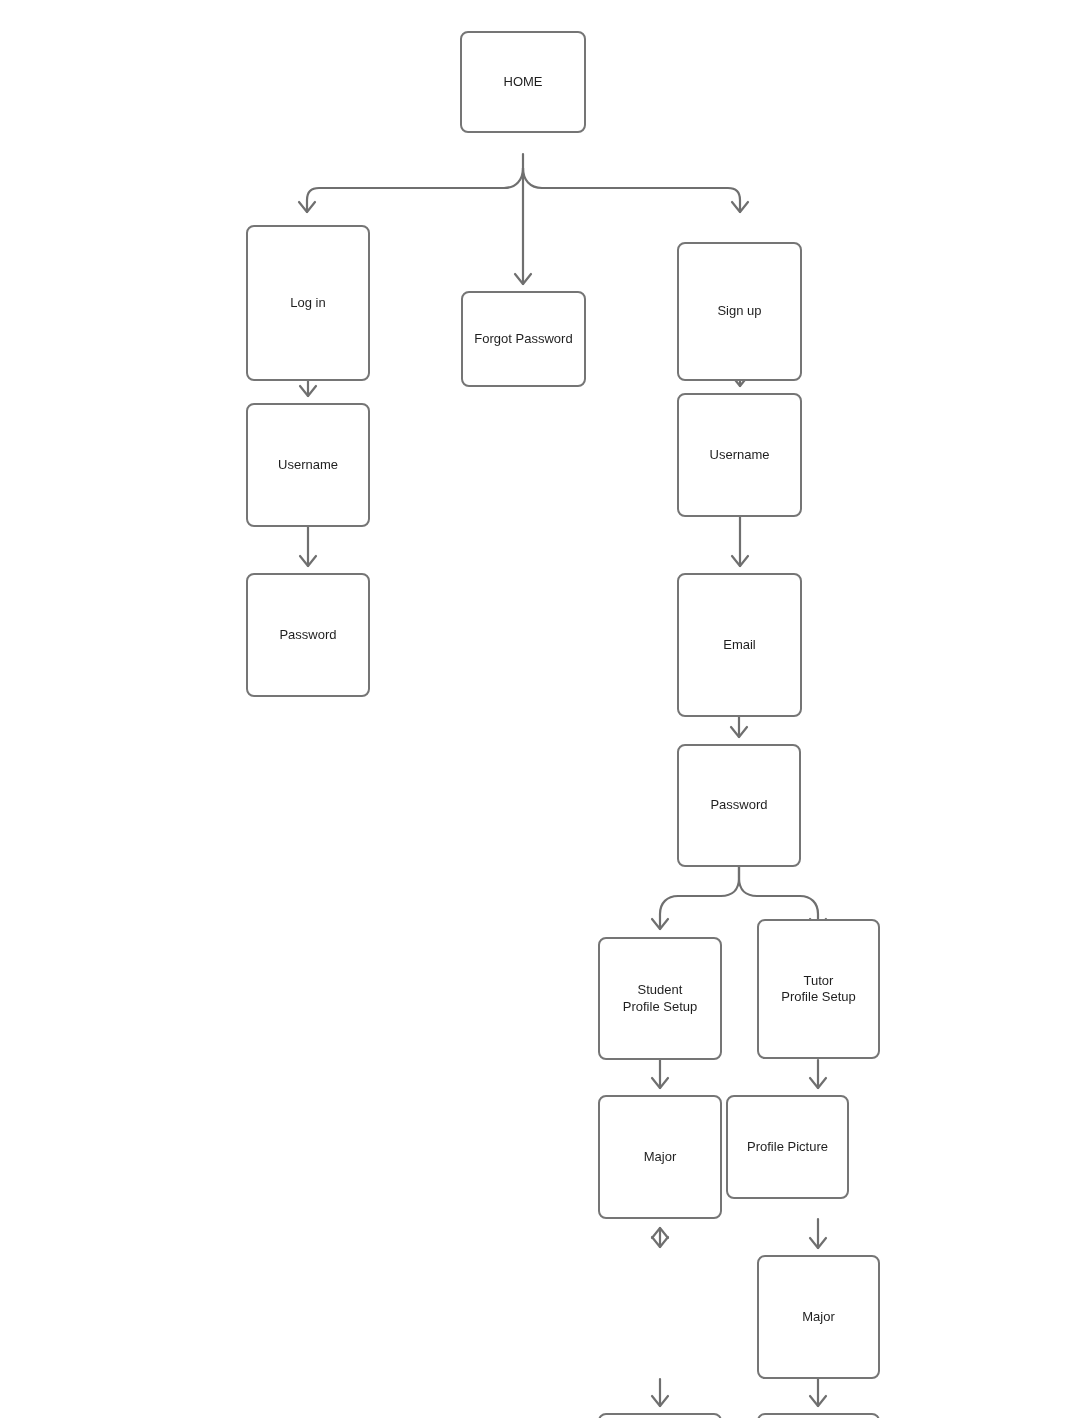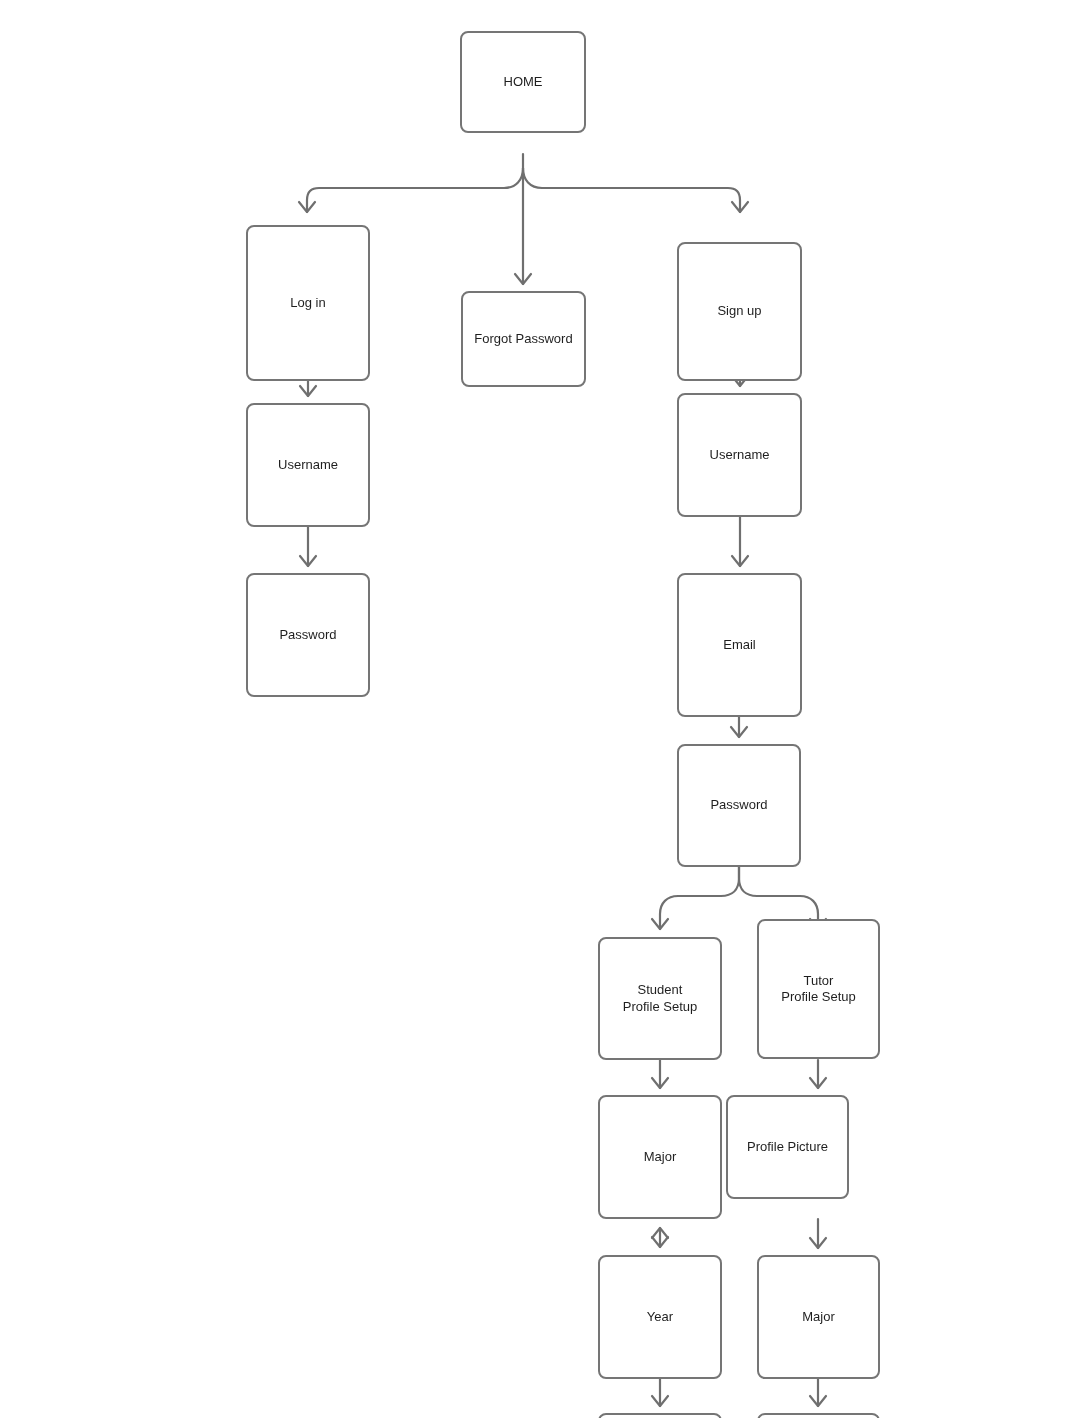--- a/index.html
+++ b/index.html
@@ -123,23 +123,20 @@
   </div>
 
   <div class="node" style="left:598px;top:1095px;width:124px;height:124px">
     <span class="lbl">Major</span>
   </div>
 
   <div class="node" style="left:726px;top:1095px;width:123px;height:104px">
     <span class="lbl">Profile Picture</span>
   </div>
 
-  <div class="node" style="left:598px;top:1255px;width:124px;height:124px">
-    <span class="lbl">Year</span>
-  </div>
 
   <div class="node" style="left:757px;top:1255px;width:123px;height:124px">
     <span class="lbl">Major</span>
   </div>
 
   <div class="node" style="left:598px;top:1413px;width:124px;height:80px"></div>
 
   <div class="node" style="left:757px;top:1413px;width:123px;height:80px"></div>
 
 </div>

